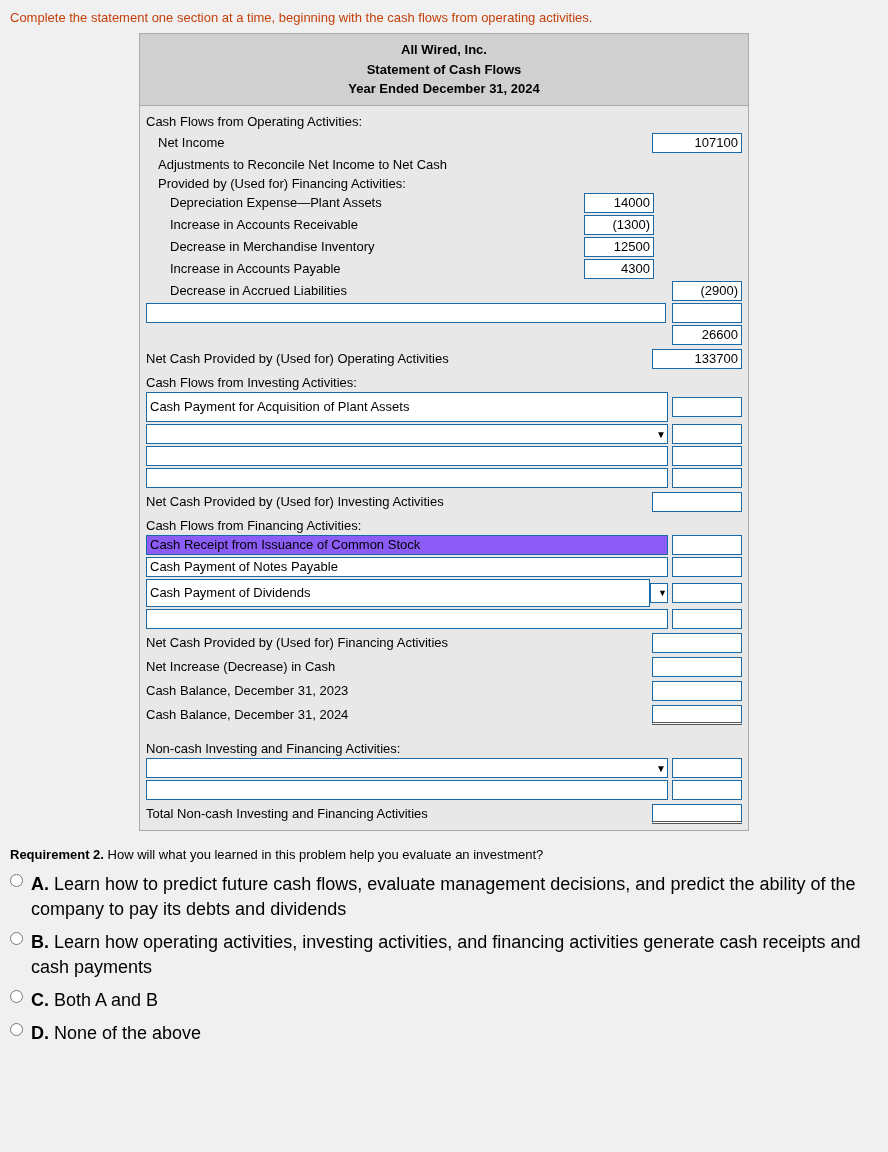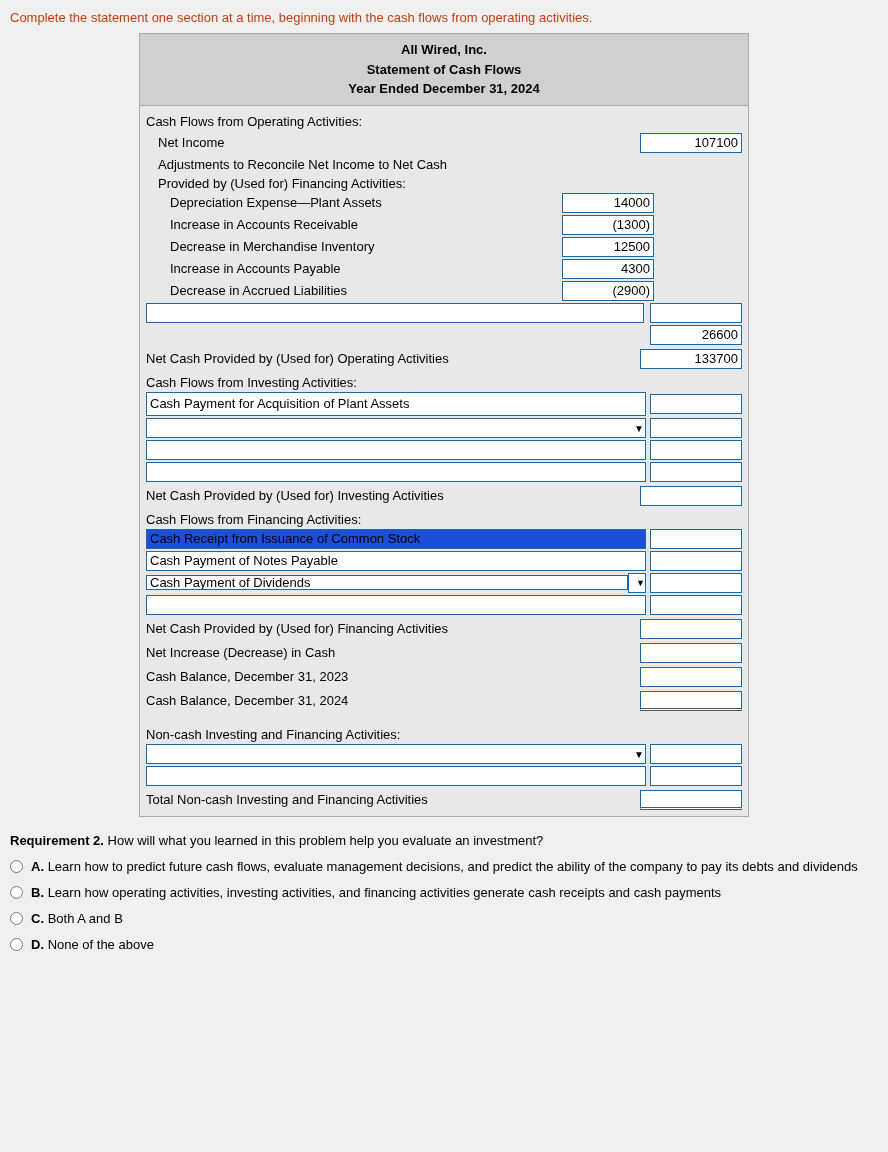--- a/index.html
+++ b/index.html
@@ -38,31 +38,31 @@
     }
     .section-title {
       font-size: 13px;
       font-weight: normal;
       margin: 4px 0 2px 0;
       color: #000;
     }
     .indent1 { margin-left: 12px; }
     .indent2 { margin-left: 24px; }
     .input-box {
-      width: 92px;
+      width: 70px;
       height: 20px;
       border: 1px solid #1a6aa8;
       background: #fff;
       font-size: 13px;
       text-align: right;
       padding: 0 3px;
       outline: none;
     }
     .input-box-wide {
-      width: 102px;
+      width: 90px;
     }
     .two-col {
       display: flex;
       align-items: center;
       margin-bottom: 2px;
     }
     .two-col .label-text {
       flex: 1;
       font-size: 13px;
     }
@@ -88,21 +88,21 @@
       display: flex;
       align-items: flex-start;
       margin-bottom: 8px;
       gap: 8px;
     }
     .radio-option input[type="radio"] {
       margin-top: 2px;
       cursor: pointer;
     }
     .radio-label {
-      font-size: 13px;
+      font-size: 18px;
       line-height: 1.4;
     }
     .bold-letter {
       font-weight: bold;
     }
     .label-input {
       flex: 1;
       height: 20px;
       border: 1px solid #1a6aa8;
       background: #fff;
@@ -147,42 +147,42 @@
     <div class="two-col indent2">
       <div class="label-text">Decrease in Merchandise Inventory</div>
       <input class="input-box" type="text" value="12500" style="margin-right: 88px;">
     </div>
     <div class="two-col indent2">
       <div class="label-text">Increase in Accounts Payable</div>
       <input class="input-box" type="text" value="4300" style="margin-right: 88px;">
     </div>
     <div class="two-col indent2">
       <div class="label-text">Decrease in Accrued Liabilities</div>
-      <input class="input-box" type="text" value="(2900)" style="margin-right: 88px;">
+      <input class="input-box" type="text" value="(2900)" style="">
     </div>
 
     <div style="display:flex; align-items:center; margin-bottom:2px; gap:6px;">
       <input class="label-input" type="text" value="" style="flex: 1 1 0%; height: 20px; border: 1px solid rgb(26, 106, 168); background: rgb(255, 255, 255);">
       <input class="input-box" type="text" value="" style="">
     </div>
 
     <div style="display:flex; align-items:center; margin-bottom:2px; justify-content:flex-end;">
       <div style="flex:1;"></div>
       <input class="input-box" type="text" value="26600" style="margin-right: 0px;">
     </div>
 
     <div class="net-row">
       <div class="net-label">Net Cash Provided by (Used for) Operating Activities</div>
       <input class="input-box input-box-wide" type="text" value="133700" style="">
     </div>
 
     <div class="section-title" style="margin-top:6px;">Cash Flows from Investing Activities:</div>
 
     <div style="display:flex; align-items:center; margin-bottom:2px; gap:4px;">
-      <input class="label-input" type="text" value="Cash Payment for Acquisition of Plant Assets" style="flex: 1 1 0%; height: 24px; border: 1px solid rgb(26, 106, 168); background: rgb(255, 255, 255); font-size: 13px; padding: 0px 3px;">
+      <input class="label-input" type="text" value="Cash Payment for Acquisition of Plant Assets" style="flex: 1 1 0%; height: 30px; border: 1px solid rgb(26, 106, 168); background: rgb(255, 255, 255); font-size: 13px; padding: 0px 3px;">
       <input class="input-box" type="text" value="" style="">
     </div>
 
     <div style="display:flex; align-items:center; margin-bottom:2px; gap:4px;">
       <div style="flex:1; position:relative; height:20px;">
         <select style="width:100%; height:20px; font-size:12px; border:1px solid #1a6aa8; background:#fff; appearance:none; padding:0 18px 0 3px; cursor:pointer;">
           <option value=""></option>
         </select>
         <span style="position:absolute; right:2px; top:50%; transform:translateY(-50%); pointer-events:none; font-size:10px;">▼</span>
       </div>
@@ -200,31 +200,31 @@
     </div>
 
     <div class="net-row" style="margin-top:4px;">
       <div class="net-label">Net Cash Provided by (Used for) Investing Activities</div>
       <input class="input-box input-box-wide" type="text" value="" style="">
     </div>
 
     <div class="section-title" style="margin-top:6px;">Cash Flows from Financing Activities:</div>
 
     <div style="display:flex; align-items:center; margin-bottom:2px; gap:4px;">
-      <input class="label-input" type="text" value="Cash Receipt from Issuance of Common Stock" style="flex: 1 1 0%; height: 20px; border: 1px solid rgb(26, 106, 168); background: #1d4ed8; font-size: 13px; padding: 0px 3px;">
+      <input class="label-input" type="text" value="Cash Receipt from Issuance of Common Stock" style="flex: 1 1 0%; height: 20px; border: 1px solid rgb(26, 106, 168); background: #8b5cf6; font-size: 13px; padding: 0px 3px;">
       <input class="input-box" type="text" value="" style="">
     </div>
 
     <div style="display:flex; align-items:center; margin-bottom:2px; gap:4px;">
       <input class="label-input" type="text" value="Cash Payment of Notes Payable" style="flex: 1 1 0%; height: 20px; border: 1px solid rgb(26, 106, 168); background: rgb(255, 255, 255); font-size: 13px; padding: 0px 3px;">
       <input class="input-box" type="text" value="" style="">
     </div>
 
     <div style="display:flex; align-items:center; margin-bottom:2px; gap:0px;">
-      <input class="label-input" type="text" value="Cash Payment of Dividends" style="flex: 1 1 0%; height: 15px; border: 1px solid rgb(26, 106, 168); background: rgb(255, 255, 255); font-size: 13px; padding: 0px 3px;">
+      <input class="label-input" type="text" value="Cash Payment of Dividends" style="flex: 1 1 0%; height: 28px; border: 1px solid rgb(26, 106, 168); background: rgb(255, 255, 255); font-size: 13px; padding: 0px 3px;">
       <div style="position:relative; height:20px; width:18px;">
         <select style="width:18px; height:20px; font-size:12px; border:1px solid #1a6aa8; background:#fff; appearance:none; cursor:pointer; padding:0;">
           <option value=""></option>
         </select>
         <span style="position:absolute; right:1px; top:50%; transform:translateY(-50%); pointer-events:none; font-size:9px;">▼</span>
       </div>
       <input class="input-box" type="text" value="" style="margin-left: 4px;">
     </div>
 
     <div style="display:flex; align-items:center; margin-bottom:2px; gap:4px;">

